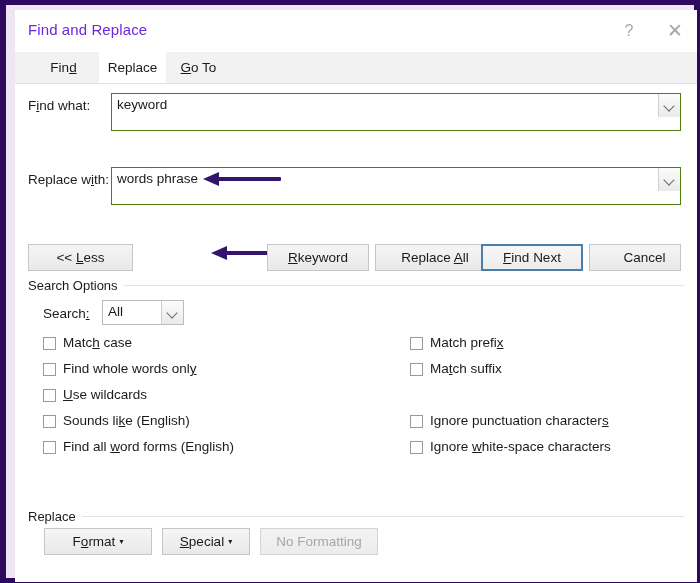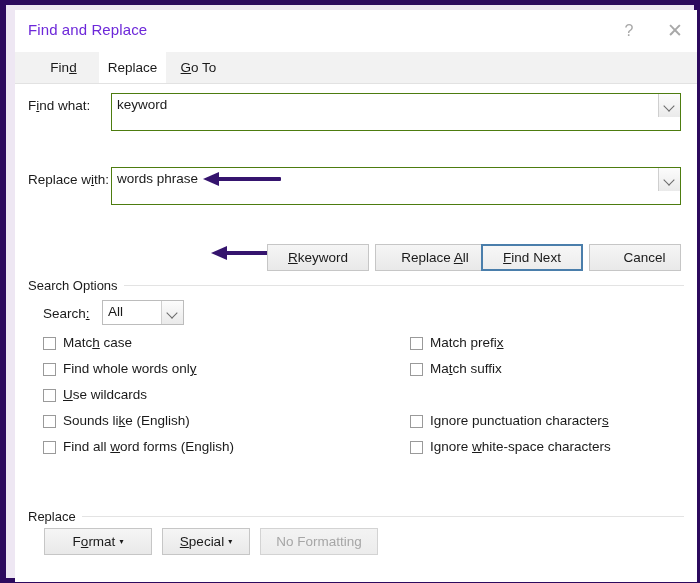--- a/index.html
+++ b/index.html
@@ -324,20 +324,21 @@
 
         <div class="annot annot-1">
           <div class="head"></div>
           <div class="shaft"></div>
         </div>
         <div class="annot annot-2">
           <div class="head"></div>
           <div class="shaft"></div>
         </div>
 
+        <div class="btn btn-row btn-less"><span>&lt;&lt; </span><span class="u">L</span><span>ess</span></div>
 
         <div class="btn btn-row btn-replace"><span class="u">R</span><span>keyword</span></div>
 
         <div class="btn btn-row btn-replall"><span>Replace </span><span class="u">A</span><span>ll</span></div>
 
         <div class="btn btn-row btn-findnext"><span class="u">F</span><span>ind Next</span></div>
 
         <div class="btn btn-row btn-cancel"><span>Cancel</span></div>
 
         <div class="group-label grp-search-label">Search Options</div>

